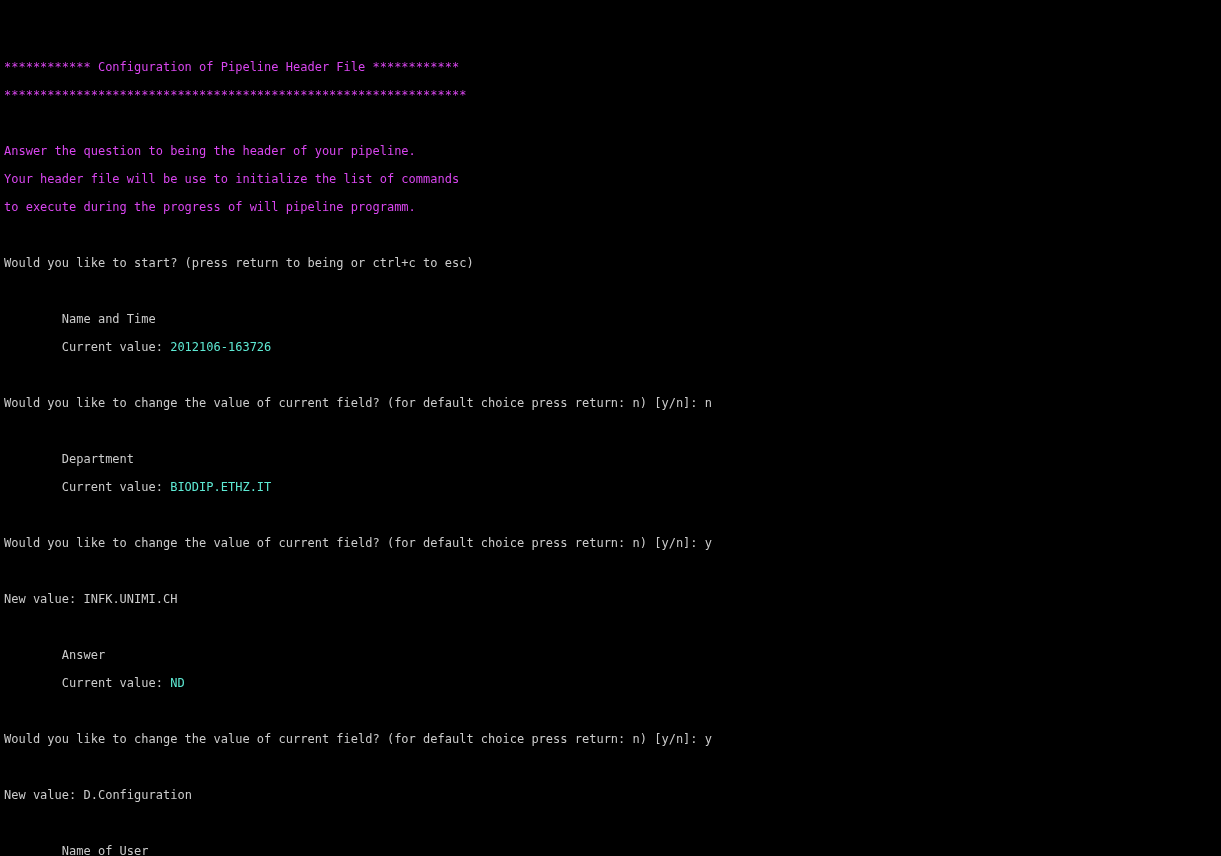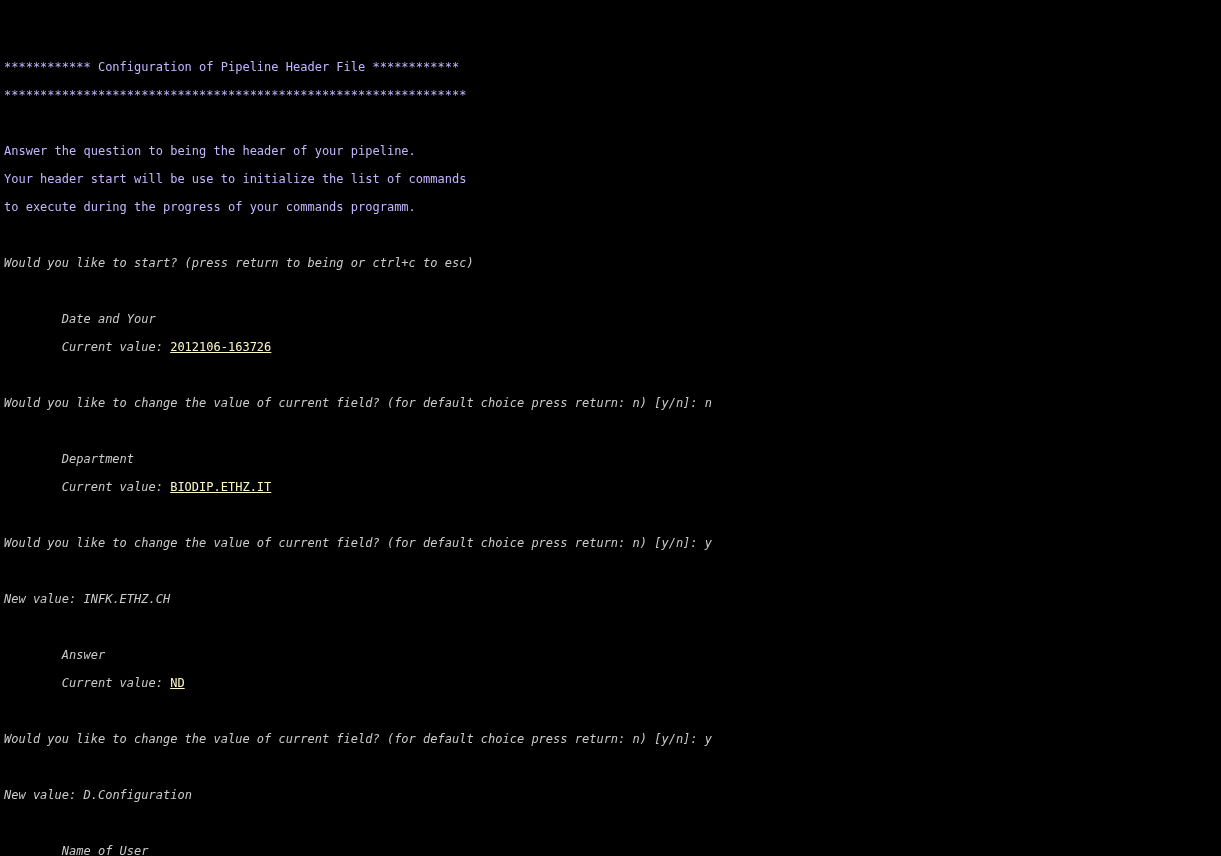--- a/index.html
+++ b/index.html
@@ -9,68 +9,68 @@
     color: #cccccc;
     font-family: "Menlo", "Monaco", "Consolas", monospace;
     font-size: 12px;
     line-height: 14px;
     white-space: pre;
     width: 1221px;
     height: 856px;
     box-sizing: border-box;
     overflow: hidden;
   }
-  .magenta { color: #c4b5fd; }
-  .cyan { color: #fef9c3; text-decoration: underline; }
-  .white { color: #cccccc; font-style: italic; }
+  .magenta { color: #d946ef; }
+  .cyan { color: #5eead4; }
+  .white { color: #cccccc; }
 </style>
 </head>
 <body>
 
 
 
 <span class="magenta">************ Configuration of Pipeline Header File ************</span>
 
 <span class="magenta">****************************************************************</span>
 
 <span></span>
 
 <span class="magenta">Answer the question to being the header of your pipeline.</span>
 
-<span class="magenta">Your header start will be use to initialize the list of commands</span>
+<span class="magenta">Your header file will be use to initialize the list of commands</span>
 
-<span class="magenta">to execute during the progress of your commands programm.</span>
+<span class="magenta">to execute during the progress of will pipeline programm.</span>
 
 <span></span>
 
 <span class="white">Would you like to start? (press return to being or ctrl+c to esc)</span>
 
 <span></span>
 
-<span><span>        </span><span class="white">Date and Your</span></span>
+<span><span>        </span><span class="white">Name and Time</span></span>
 
 <span><span>        </span><span class="white">Current value: </span><span class="cyan">2012106-163726</span></span>
 
 <span></span>
 
 <span><span class="white">Would you like to change the value of current field? (for default choice press return: n) [y/n]: </span><span class="white">n</span></span>
 
 <span></span>
 
 <span><span>        </span><span class="white">Department</span></span>
 
 <span><span>        </span><span class="white">Current value: </span><span class="cyan">BIODIP.ETHZ.IT</span></span>
 
 <span></span>
 
 <span><span class="white">Would you like to change the value of current field? (for default choice press return: n) [y/n]: </span><span class="white">y</span></span>
 
 <span></span>
 
-<span><span class="white">New value: </span><span class="white">INFK.ETHZ.CH</span></span>
+<span><span class="white">New value: </span><span class="white">INFK.UNIMI.CH</span></span>
 
 <span></span>
 
 <span><span>        </span><span class="white">Answer</span></span>
 
 <span><span>        </span><span class="white">Current value: </span><span class="cyan">ND</span></span>
 
 <span></span>
 
 <span><span class="white">Would you like to change the value of current field? (for default choice press return: n) [y/n]: </span><span class="white">y</span></span>

